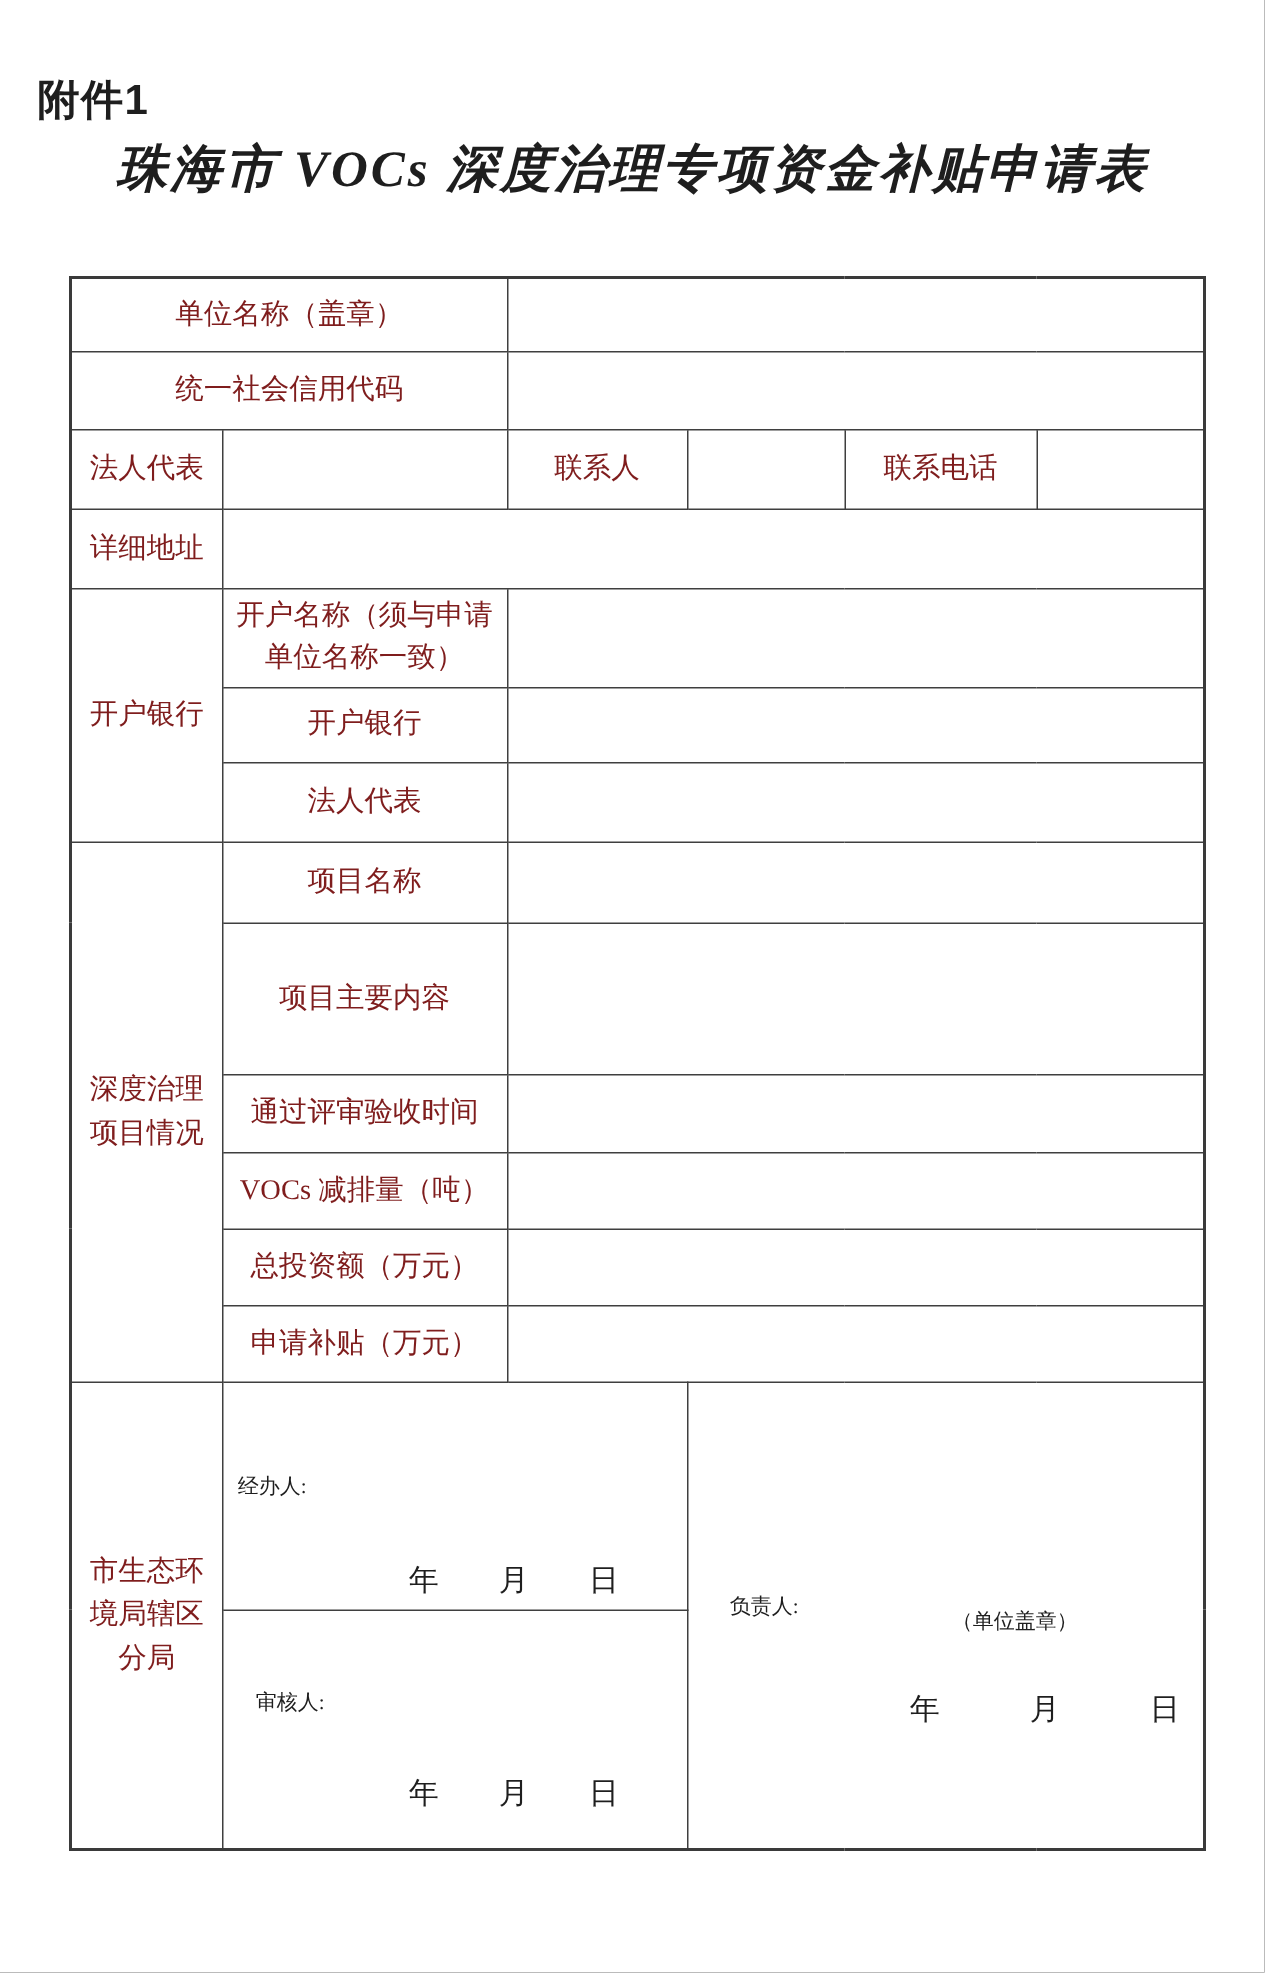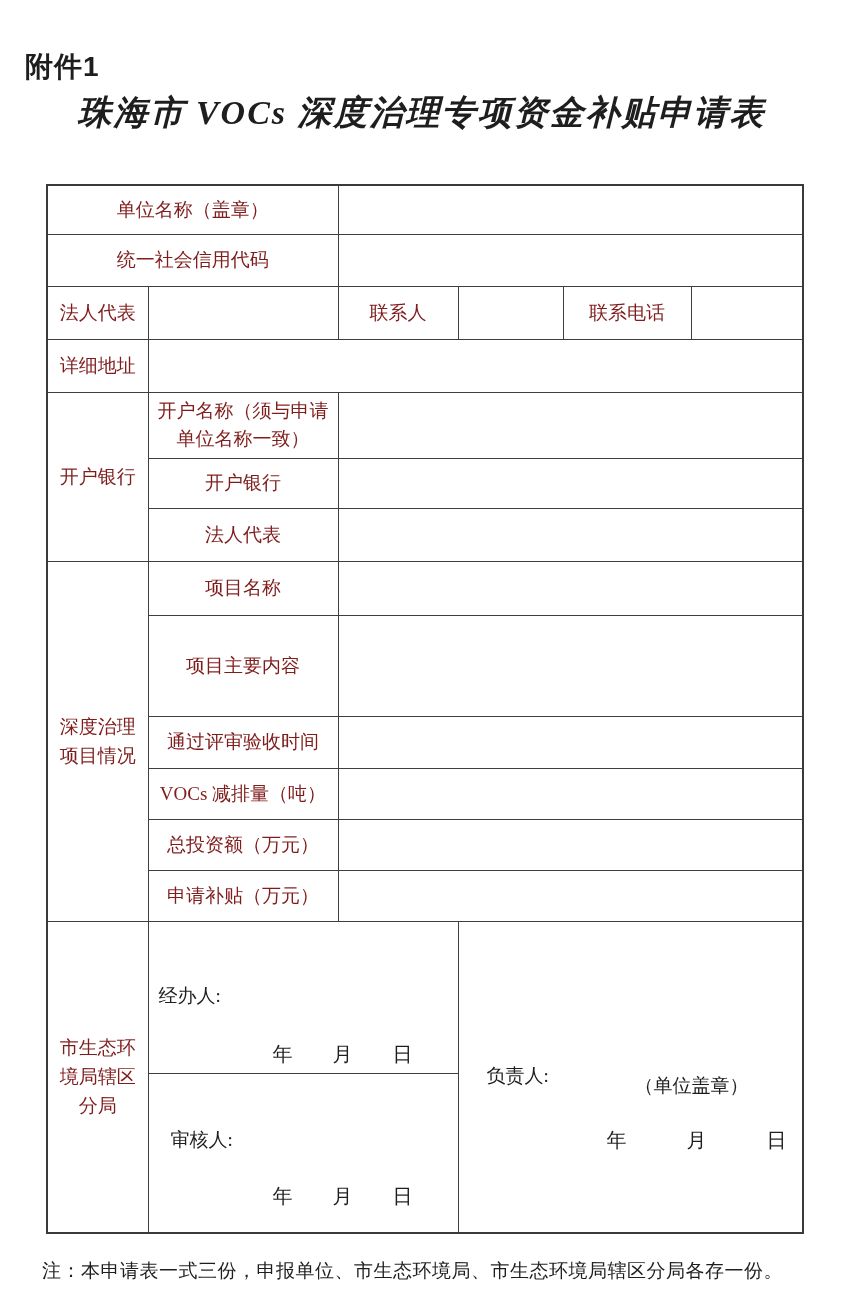--- a/index.html
+++ b/index.html
@@ -47,21 +47,21 @@
     font-size: 19px;
     line-height: 1.45;
     text-align: center;
     vertical-align: middle;
     padding: 0 6px;
     overflow: hidden;
   }
   td.label { color: #7f1d1d; }
   .narrow-wrap { width: 78px; margin: 0 auto; line-height: 1.55; }
   td.sign-cell { position: relative; padding: 0; }
-  .sign-label { position: absolute; font-size: 19px; }
+  .sign-label { position: absolute; font-size: 14px; }
   .date-line { position: absolute; font-size: 20px; white-space: nowrap; }
   .footnote {
     position: absolute;
     left: 42px;
     top: 1258px;
     font-size: 19px;
     letter-spacing: 0.5px;
   }
 </style>
 </head>
@@ -174,15 +174,14 @@
 
     <tr style="height:160px">
       <td colspan="2" class="sign-cell">
         <span class="sign-label" style="left:22px; top:52px;">审核人:</span>
         <span class="date-line" style="left:124px; top:108px;">年　　月　　日</span>
       </td>
     </tr>
   </tbody>
     </table>
 
-  <div class="footnote">注：本申请表一式三份，申报单位、市生态环境局、市生态环境局辖区分局各存一份。</div>
 
 </div>
 
 </body></html>

